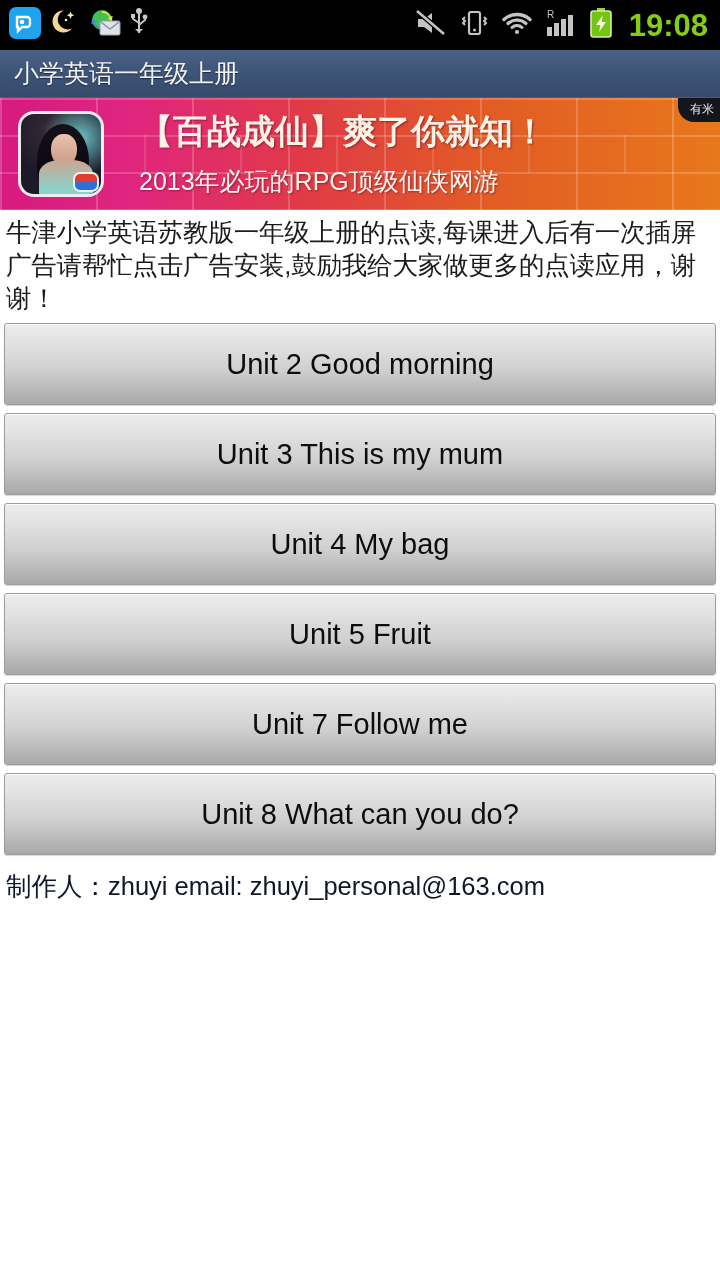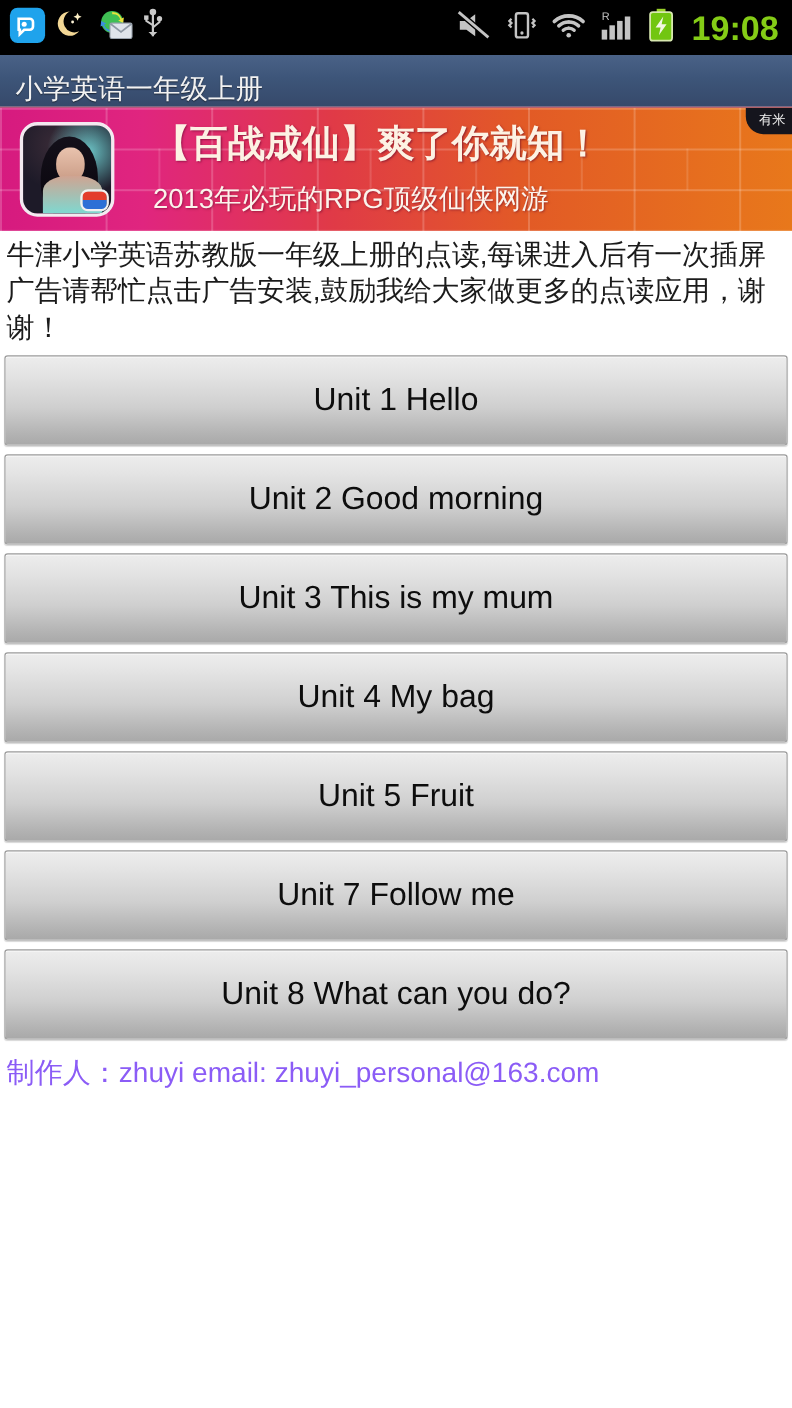--- a/index.html
+++ b/index.html
@@ -24,21 +24,21 @@
     color:#84cc16; font-size:31px; font-weight:bold;
     letter-spacing:0px; line-height:1; margin-left:4px;
     font-family:"Liberation Sans", sans-serif;
   }
 
   
   .titlebar{
     height:48px; width:720px;
     background:linear-gradient(to bottom,#4a6287 0%,#3d5579 45%,#36496a 100%);
     border-bottom:1px solid #9d3a5e;
-    display:flex; align-items:flex-end;
+    display:flex; align-items:center;
   }
   .titlebar-text{
     color:#f2f2f2; font-size:25px; padding-left:14px;
     text-shadow:0 1px 1px rgba(0,0,0,.5);
   }
 
   
   .adbanner{
     position:relative; width:720px; height:112px;
     background:linear-gradient(to right,#d61a7f 0%,#e0257f 18%,#e03a47 42%,#e25a26 66%,#e8781b 100%);
@@ -123,21 +123,21 @@
     background:linear-gradient(to bottom,#ededed 0%,#e3e3e3 22%,#cfcfcf 58%,#b3b3b3 88%,#a9a9a9 100%);
     box-shadow:inset 0 1px 0 rgba(255,255,255,.85), 0 1px 1px rgba(0,0,0,.16);
     color:#0d0d0d; font-size:29px;
     cursor:pointer;
     font-family:"Liberation Sans", sans-serif;
   }
 
   
   .footer{
     padding:8px 6px 0 6px;
-    color:#8b5cf6; font-size:25.5px; line-height:1.2;
+    color:#0f172a; font-size:25.5px; line-height:1.2;
     white-space:nowrap;
   }
 </style>
 </head>
 <body>
 
 <div class="statusbar">
   <div class="status-left">
 
     <span class="sicon">
@@ -251,21 +251,20 @@
     <div class="ad-line1">【百战成仙】爽了你就知！</div>
     <div class="ad-line2">2013年必玩的RPG顶级仙侠网游</div>
   </div>
 
   <div class="ad-tag">有米</div>
 </div>
 
 <div class="desc">牛津小学英语苏教版一年级上册的点读,每课进入后有一次插屏广告请帮忙点击广告安装,鼓励我给大家做更多的点读应用，谢谢！</div>
 
 <div class="unitlist">
-  <button class="unit-btn">Unit 1 Hello</button>
   <button class="unit-btn">Unit 2 Good morning</button>
   <button class="unit-btn">Unit 3 This is my mum</button>
   <button class="unit-btn">Unit 4 My bag</button>
   <button class="unit-btn">Unit 5 Fruit</button>
   <button class="unit-btn">Unit 7 Follow me</button>
   <button class="unit-btn">Unit 8 What can you do?</button>
 </div>
 
 <div class="footer">制作人：zhuyi  email: zhuyi_personal@163.com</div>
 

